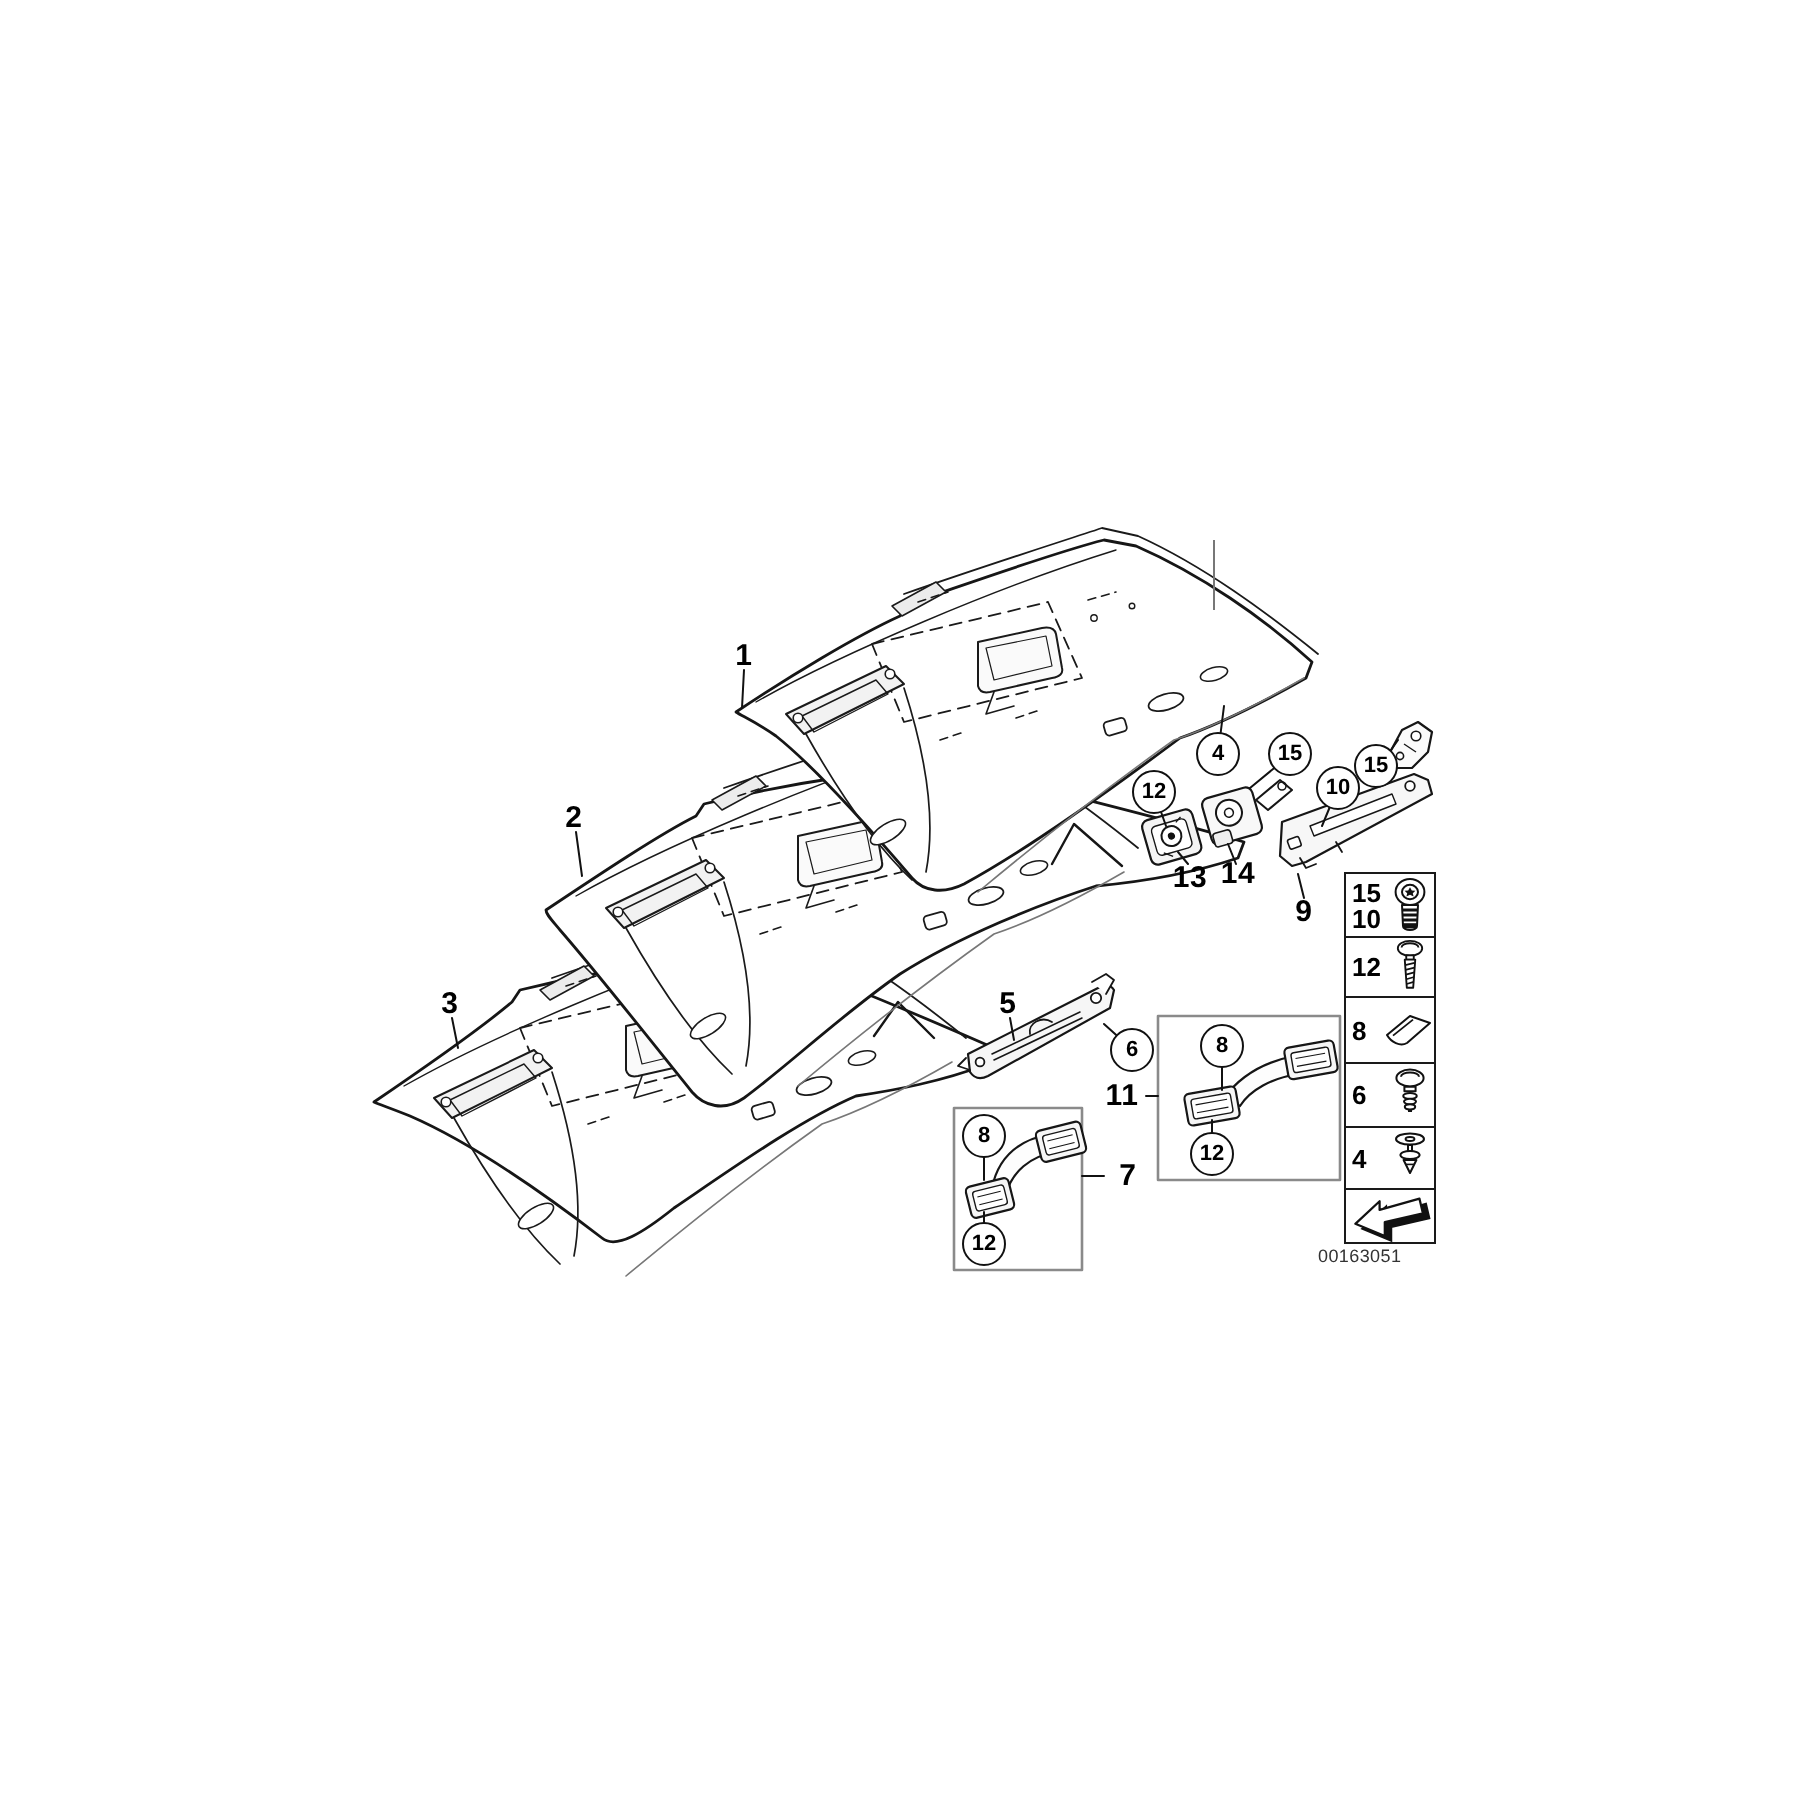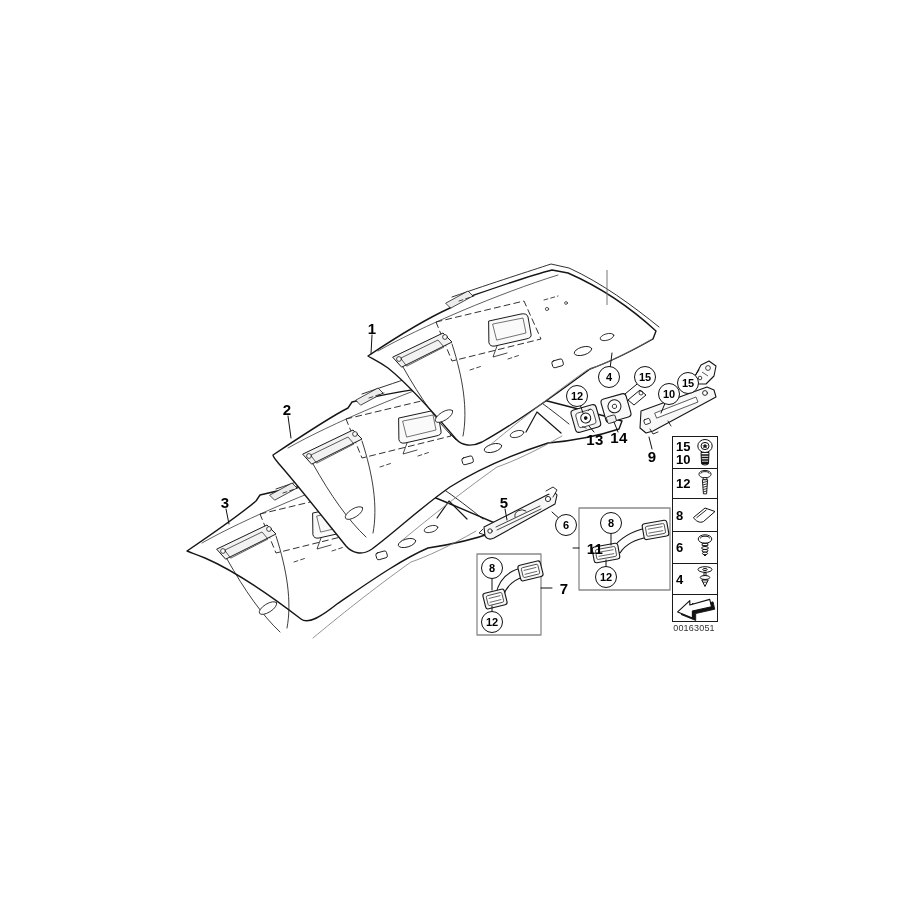--- a/index.html
+++ b/index.html
@@ -13,21 +13,21 @@
            font-size:11px;font-weight:bold;color:#000;transform:translate(-50%,-50%);cursor:pointer;}
   .legend{position:absolute;left:672px;top:436px;width:46px;border:1.3px solid #1a1a1a;background:#fff;
           box-sizing:border-box;display:flex;flex-direction:column;}
   .lrow{display:flex;align-items:center;border-bottom:1.2px solid #1a1a1a;box-sizing:border-box;
         padding-left:3px;}
   .lrow:last-child{border-bottom:none;}
   .lnums{width:17px;font-size:13px;font-weight:bold;line-height:13px;color:#000;}
   .licon{flex:0 0 auto;margin-left:1px;}
   .legend-arrow{position:absolute;left:672px;top:594px;width:46px;height:28px;border:1.3px solid #1a1a1a;
           background:#fff;box-sizing:border-box;display:flex;align-items:center;justify-content:center;}
-  .imgcode{position:absolute;left:659px;top:623px;width:70px;text-align:center;font-size:9px;
+  .imgcode{position:absolute;left:659px;top:623px;width:70px;text-align:left;font-size:9px;
            color:#333;letter-spacing:.2px;}
 </style>
 </head>
 <body>
 
 <div id="stage">
 
 <svg id="lineart" width="900" height="900" viewBox="0 0 900 900">
   <defs>
     <g id="pdetails" stroke="#1a1a1a" fill="none" stroke-linecap="round" stroke-linejoin="round">
@@ -163,21 +163,21 @@
            M226,509 L229,524  M505,509 L507,520  M541,588 L552,588  M573,548 L579,548
            M652,449 L649,437  M594,432 L589,426  M618,432 L614,422"></path>
 </svg>
 
 <div class="plabel" style="left:372px;top:328px">1</div>
 <div class="plabel" style="left:287px;top:409px">2</div>
 <div class="plabel" style="left:225px;top:502px">3</div>
 <div class="plabel" style="left:504px;top:502px">5</div>
 <div class="plabel" style="left:564px;top:588px">7</div>
 <div class="plabel" style="left:652px;top:456px">9</div>
-<div class="plabel" style="left:595px;top:548px">11</div>
+<div class="plabel" style="left:561px;top:548px">11</div>
 <div class="plabel" style="left:595px;top:439px">13</div>
 <div class="plabel" style="left:619px;top:437px">14</div>
 
 <div class="callout" style="left:577px;top:396px">12</div>
 <div class="callout" style="left:609px;top:377px">4</div>
 <div class="callout" style="left:645px;top:377px">15</div>
 <div class="callout" style="left:669px;top:394px">10</div>
 <div class="callout" style="left:688px;top:383px">15</div>
 <div class="callout" style="left:566px;top:525px">6</div>
 <div class="callout" style="left:492px;top:568px">8</div>

